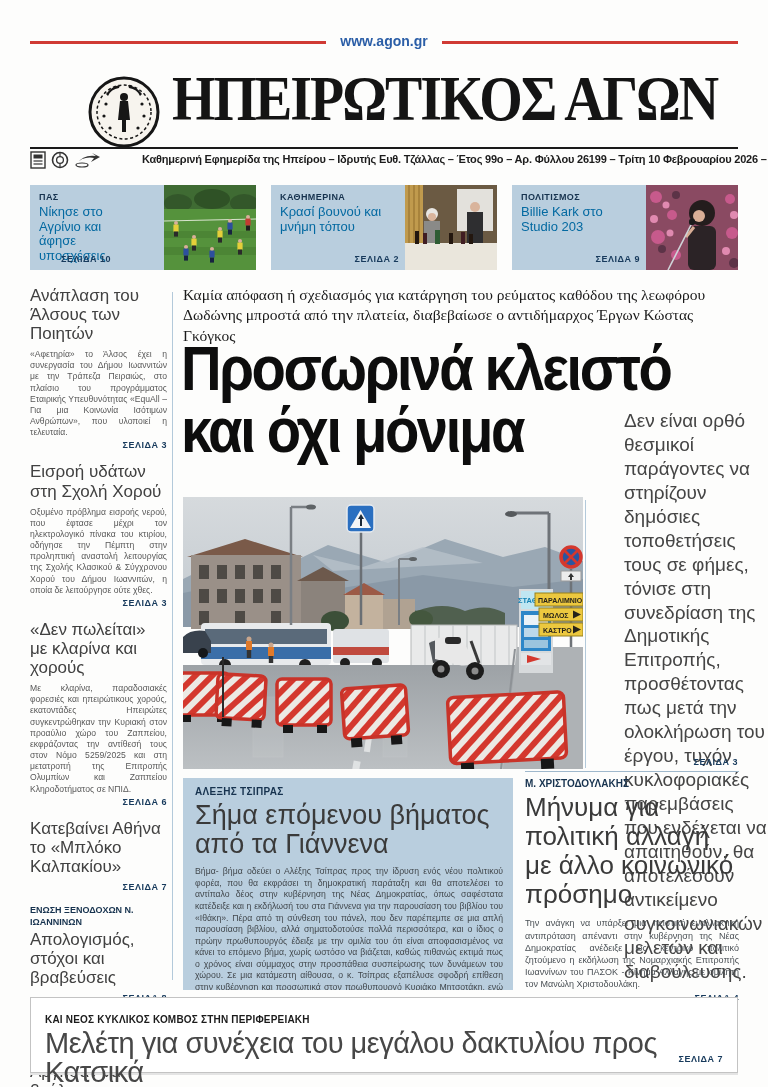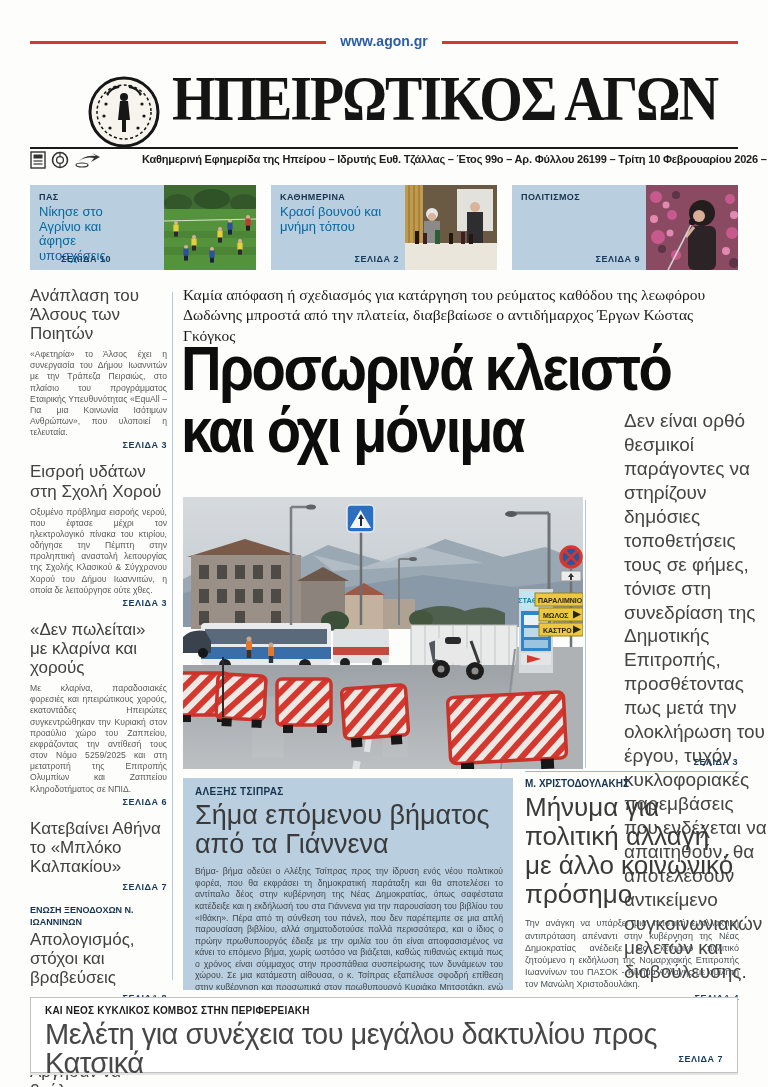--- a/index.html
+++ b/index.html
@@ -56,21 +56,21 @@
   #tsipras-box .body{font-size:8.7px;color:#42484d;line-height:1.33;text-align:justify;}
   
   #christo{position:absolute;left:525px;top:771px;width:214px;}
   #christo .toprule{height:1px;background:#9fb8cc;margin-bottom:6px;}
   #christo .kicker{font-size:10px;font-weight:bold;color:#16324e;}
   #christo h2{font-size:26px;font-weight:400;color:#3a3a3a;line-height:1.12;margin:4px 0 8px 0;}
   #christo .body{font-size:9px;color:#4a5055;line-height:1.35;text-align:justify;}
   #christo .pageref{display:block;text-align:right;margin-top:3px;}
   
   #bottom-box{position:absolute;left:30px;top:997px;width:708px;height:76px;background:#fff;
-    border:1px solid #c3c3c3;box-sizing:border-box;padding:7px 12px 4px 14px;box-shadow:0 2px 0 #e4e4e4;}
+    border:1px solid #c3c3c3;box-sizing:border-box;padding:16px 12px 4px 14px;box-shadow:0 2px 0 #e4e4e4;}
   #bottom-box .kicker{font-size:10px;font-weight:bold;color:#1b1b1b;letter-spacing:.2px;}
   #bottom-box h2{font-size:29px;font-weight:400;color:#474747;letter-spacing:-.5px;margin:4px 0 0 0;line-height:1;}
   #bottom-box .pageref{position:absolute;right:14px;bottom:8px;}
   svg text{font-family:"Liberation Sans", sans-serif;}
 </style>
 </head>
 <body>
 
 <div class="redline" style="left:30px;width:296px;"></div>
 <div class="redline" style="left:442px;width:296px;"></div>
@@ -197,20 +197,21 @@
     <rect x="30" y="45" width="5" height="14" fill="#2e5c33"></rect>
     <rect x="44" y="48" width="4" height="11" fill="#23170f"></rect>
     <rect x="56" y="47" width="4" height="12" fill="#401d22"></rect>
     <rect x="64" y="49" width="4" height="10" fill="#23170f"></rect>
   </svg>
 </div>
 
 <div class="teaser" style="left:512px;">
   <div class="txt">
     <div class="kicker">ΠΟΛΙΤΙΣΜΟΣ</div>
+    <div class="t-title">Billie Kark στο Studio 203</div>
     <div class="pageref">ΣΕΛΙΔΑ 9</div>
   </div>
   <svg width="92" height="85" viewBox="0 0 92 85">
     <rect width="92" height="85" fill="#8a4a62"></rect>
     <g fill="#c75a8c">
         <circle cx="10" cy="12" r="6"></circle>
         <circle cx="26" cy="30" r="5"></circle>
         <circle cx="12" cy="52" r="7"></circle>
         <circle cx="30" cy="70" r="5"></circle>
         <circle cx="84" cy="14" r="5"></circle>

